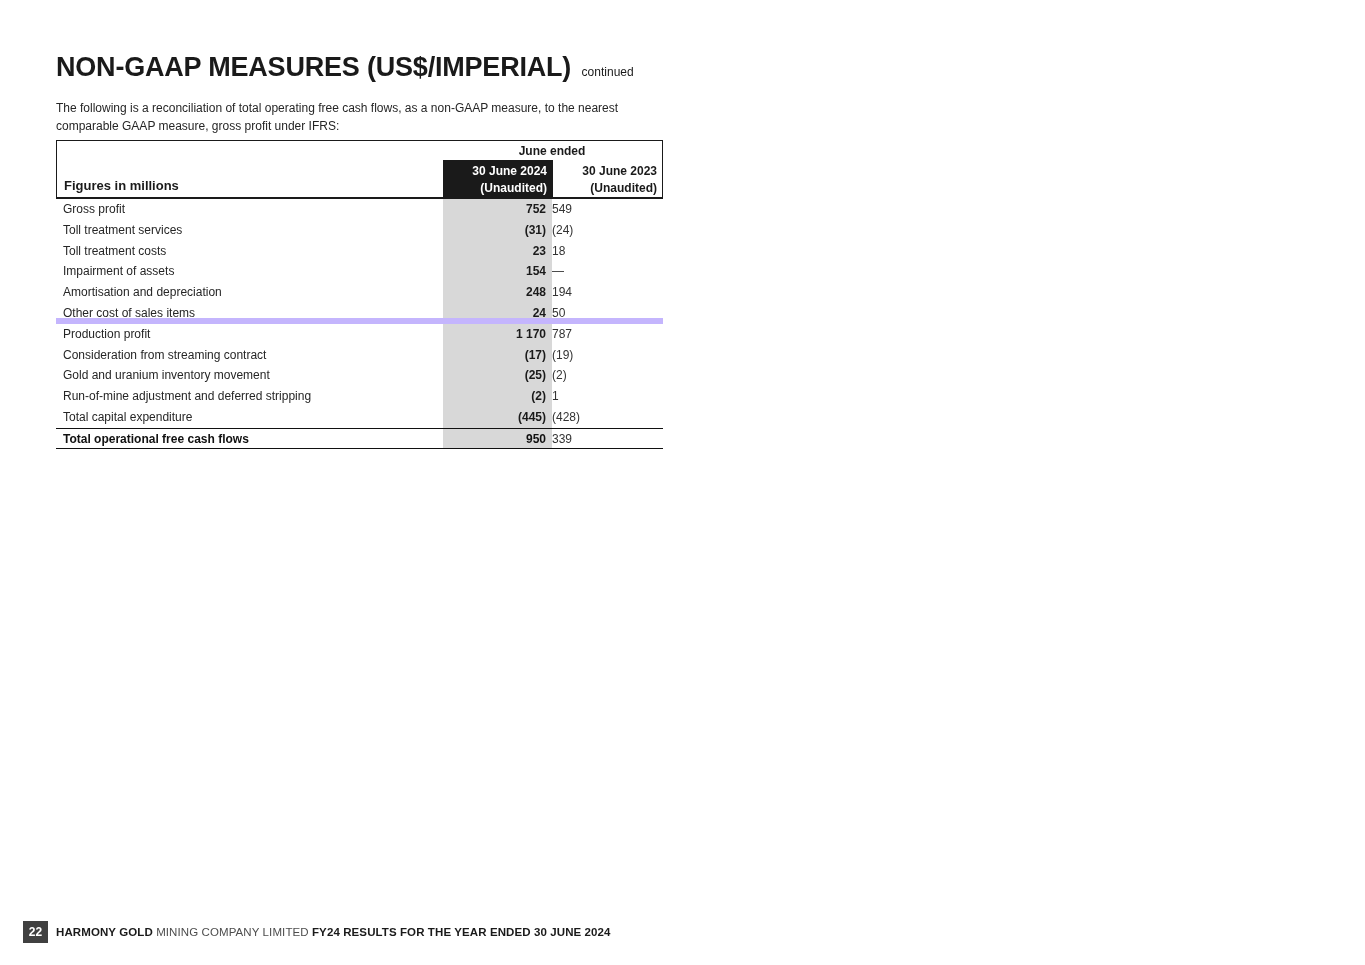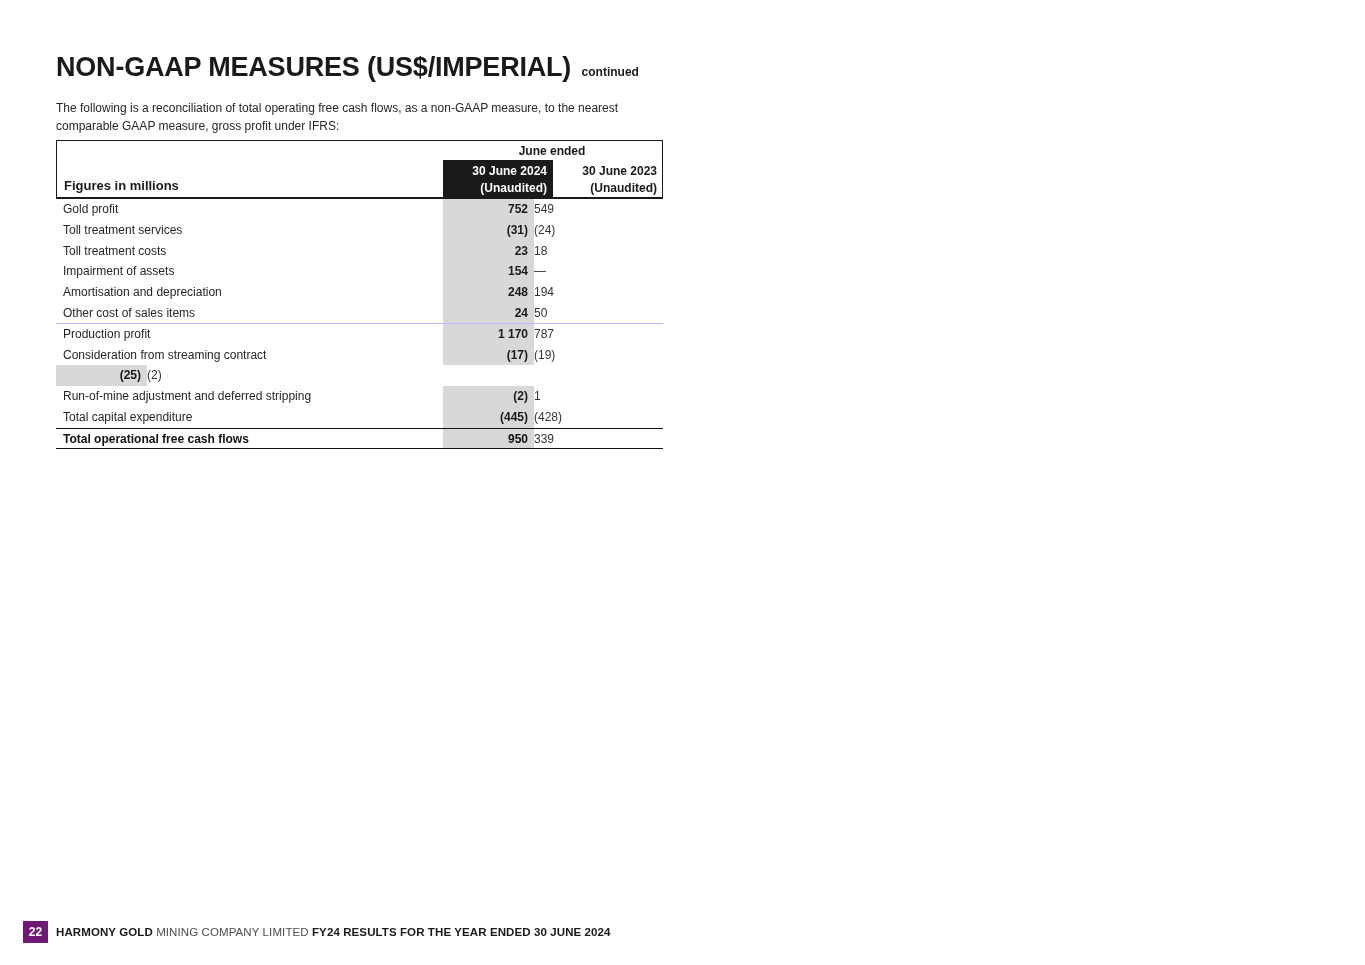--- a/index.html
+++ b/index.html
@@ -25,21 +25,21 @@
     white-space: nowrap;
   }
   .page-title {
     font-size: 27px;
     font-weight: 700;
     letter-spacing: -0.2px;
     color: #1a1a1a;
   }
   .title-suffix {
     font-size: 12px;
-    font-weight: 700;
+    font-weight: 400;
     margin-left: 6px;
     color: #1a1a1a;
   }
 
   
   .intro {
     position: absolute;
     left: 56px;
     top: 100px;
     width: 585px;
@@ -107,52 +107,52 @@
     height: 20.8px;
     line-height: 20.8px;
   }
   .cell { overflow: hidden; white-space: nowrap; }
   .cell.label {
     width: 387px;
     padding-left: 7px;
     color: #262626;
   }
   .cell.v2024 {
-    width: 91px;
+    width: 109px;
     background: #d8d8d8;
     text-align: right;
     padding-right: 6px;
     font-weight: 700;
     color: #1a1a1a;
   }
   .cell.v2023 {
     width: 111px;
     padding-right: 7px;
     color: #333333;
   }
-  .trow.sep { border-bottom: 1px solid #c4b5fd; }
+  .trow.sep { border-bottom: 6px solid #c4b5fd; }
   .trow.total {
     border-top: 1.5px solid #111111;
     border-bottom: 1.5px solid #111111;
   }
   .trow.total .cell.label,
   .trow.total .cell.v2024 { font-weight: 700; color: #111111; }
 
   
   .footer {
     position: absolute;
     left: 23px;
     top: 921px;
     display: flex;
     align-items: center;
   }
   .page-badge {
     min-width: 25px;
     height: 22px;
-    background: #701a75;
+    background: #404040;
     color: #ffffff;
     font-size: 12px;
     font-weight: 700;
     display: flex;
     align-items: center;
     justify-content: center;
     padding: 0 5px;
   }
   .footer-text {
     margin-left: 8px;
@@ -185,21 +185,21 @@
         <div>(Unaudited)</div>
       </div>
       <div class="col-head h2023">
         <div>30 June 2023</div>
         <div>(Unaudited)</div>
       </div>
     </div>
 
     <div class="tbody">
       <div class="trow">
-        <div class="cell label">Gold profit</div>
+        <div class="cell label">Gross profit</div>
         <div class="cell v2024">752</div>
         <div class="cell v2023">549</div>
       </div>
       <div class="trow">
         <div class="cell label">Toll treatment services</div>
         <div class="cell v2024">(31)</div>
         <div class="cell v2023">(24)</div>
       </div>
       <div class="trow">
         <div class="cell label">Toll treatment costs</div>
@@ -225,20 +225,21 @@
         <div class="cell label">Production profit</div>
         <div class="cell v2024">1 170</div>
         <div class="cell v2023">787</div>
       </div>
       <div class="trow">
         <div class="cell label">Consideration from streaming contract</div>
         <div class="cell v2024">(17)</div>
         <div class="cell v2023">(19)</div>
       </div>
       <div class="trow">
+        <div class="cell label">Gold and uranium inventory movement</div>
         <div class="cell v2024">(25)</div>
         <div class="cell v2023">(2)</div>
       </div>
       <div class="trow">
         <div class="cell label">Run-of-mine adjustment and deferred stripping</div>
         <div class="cell v2024">(2)</div>
         <div class="cell v2023">1</div>
       </div>
       <div class="trow">
         <div class="cell label">Total capital expenditure</div>

